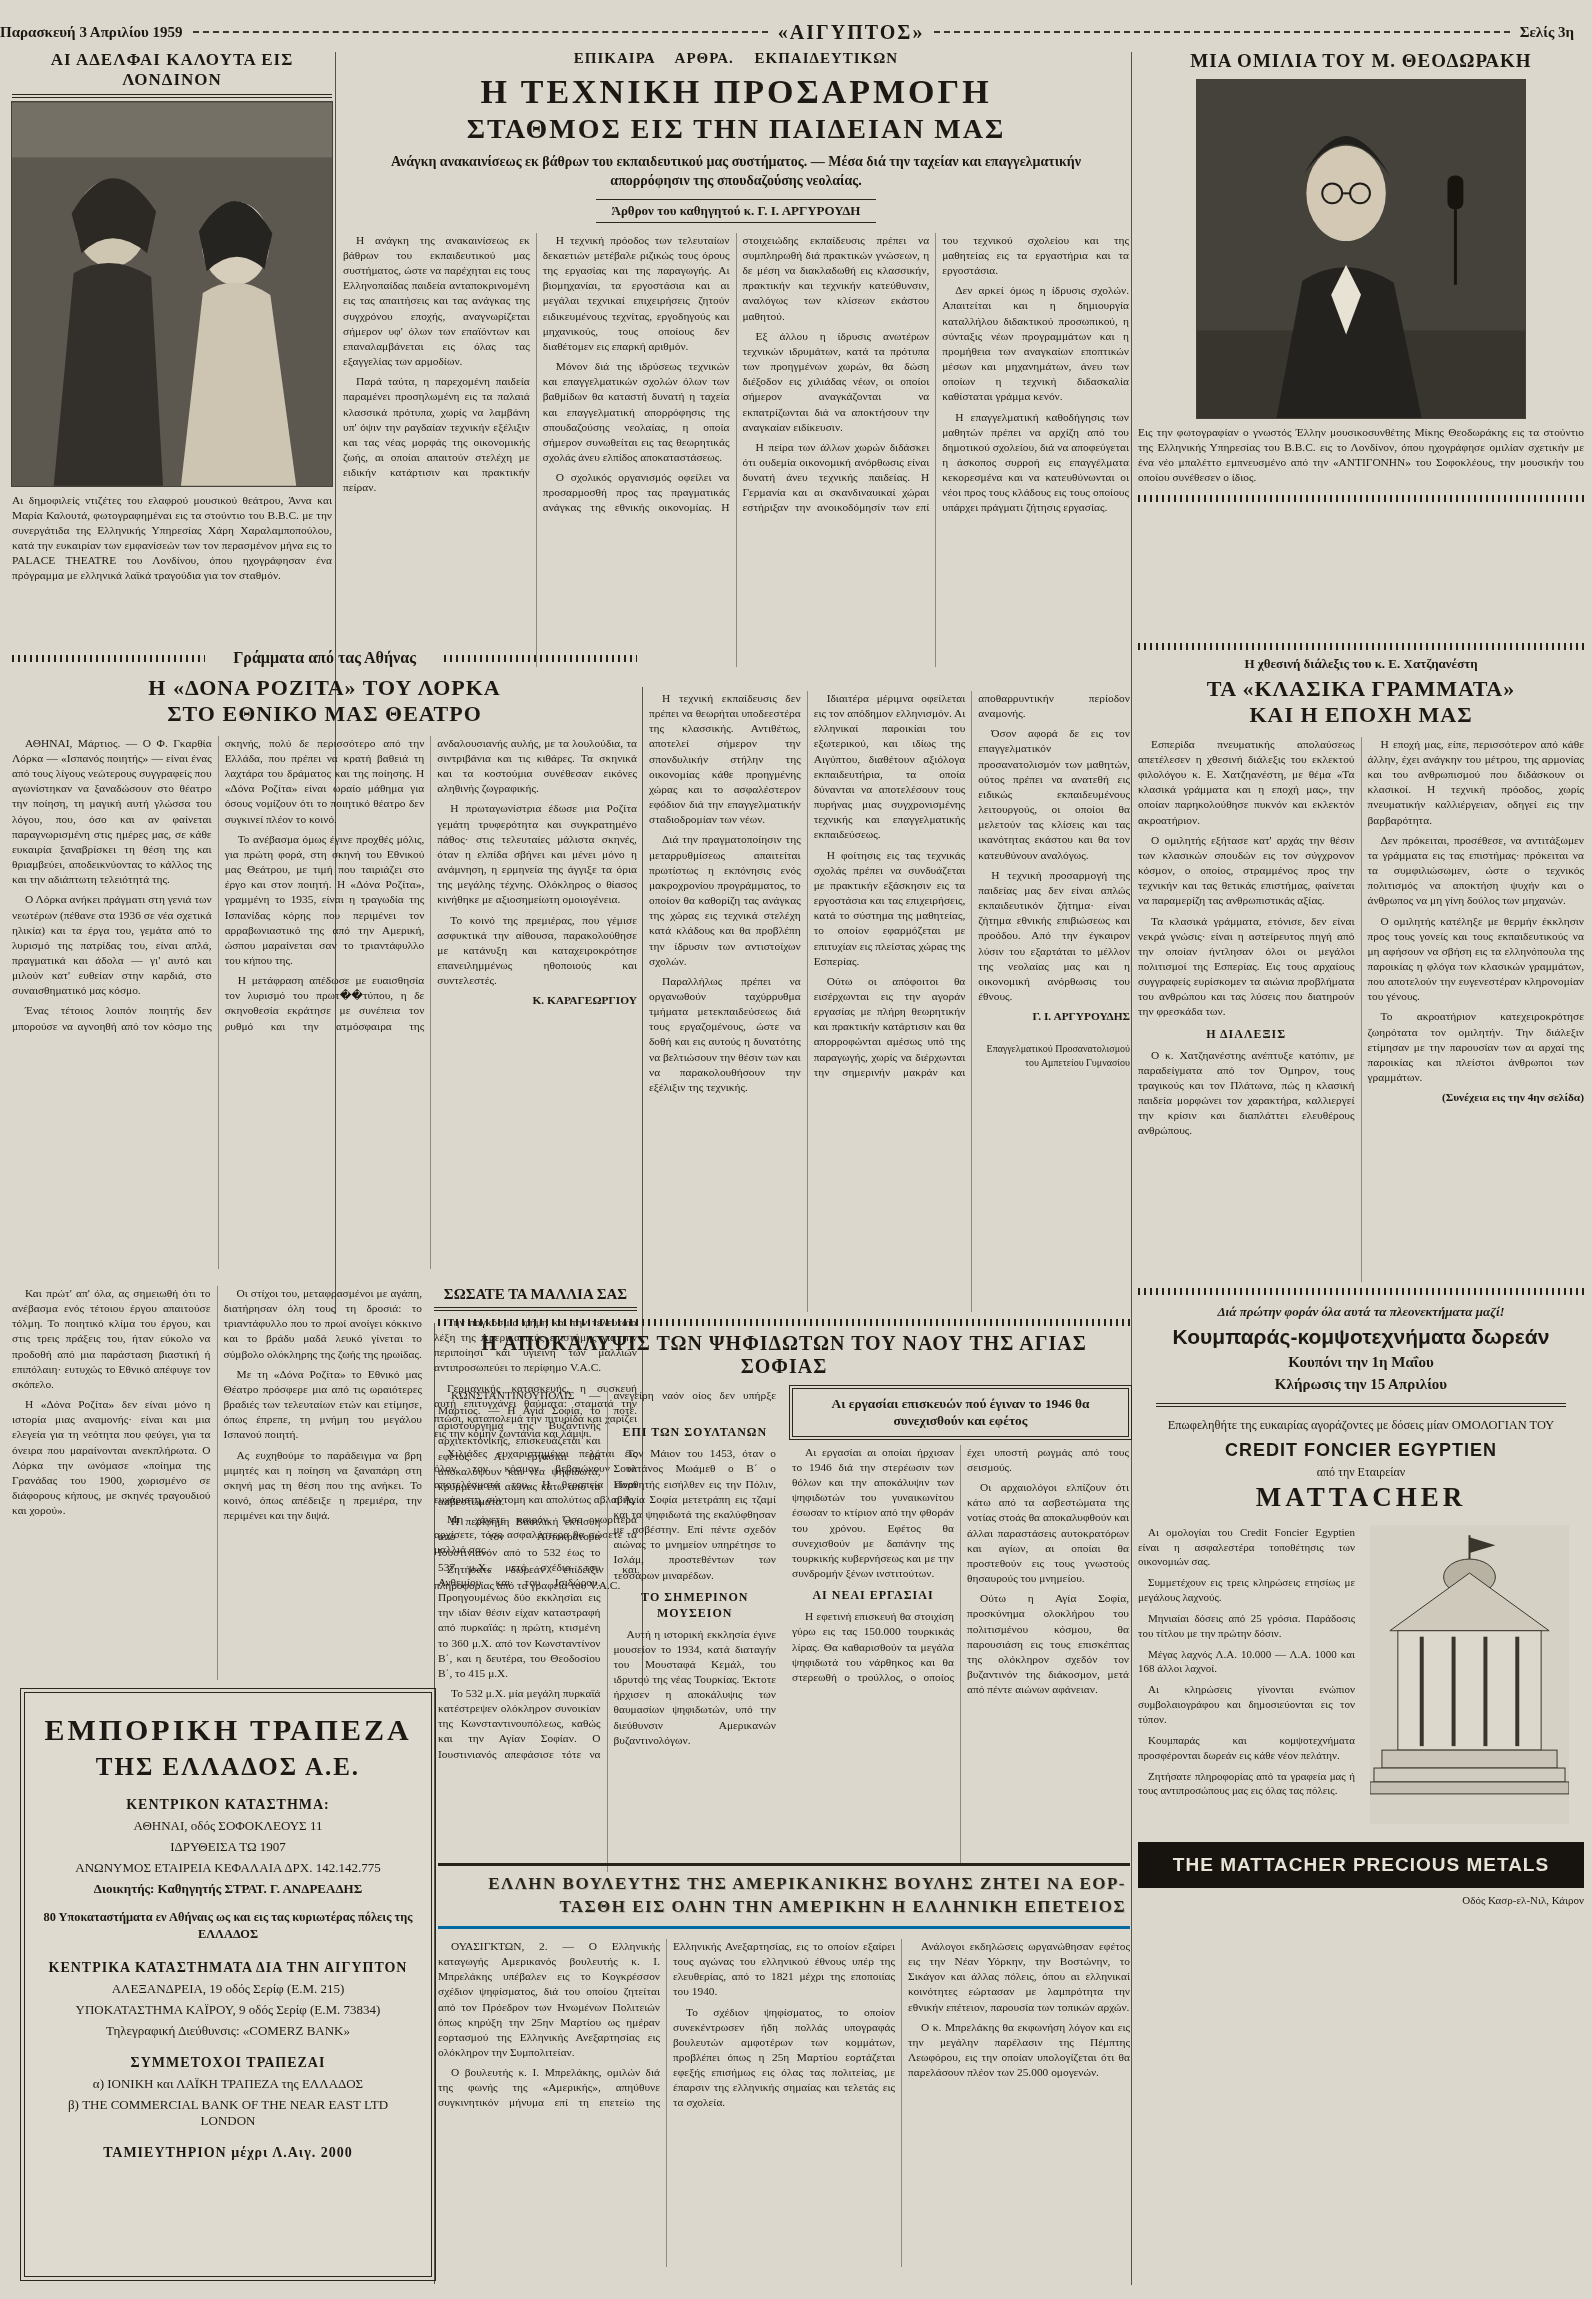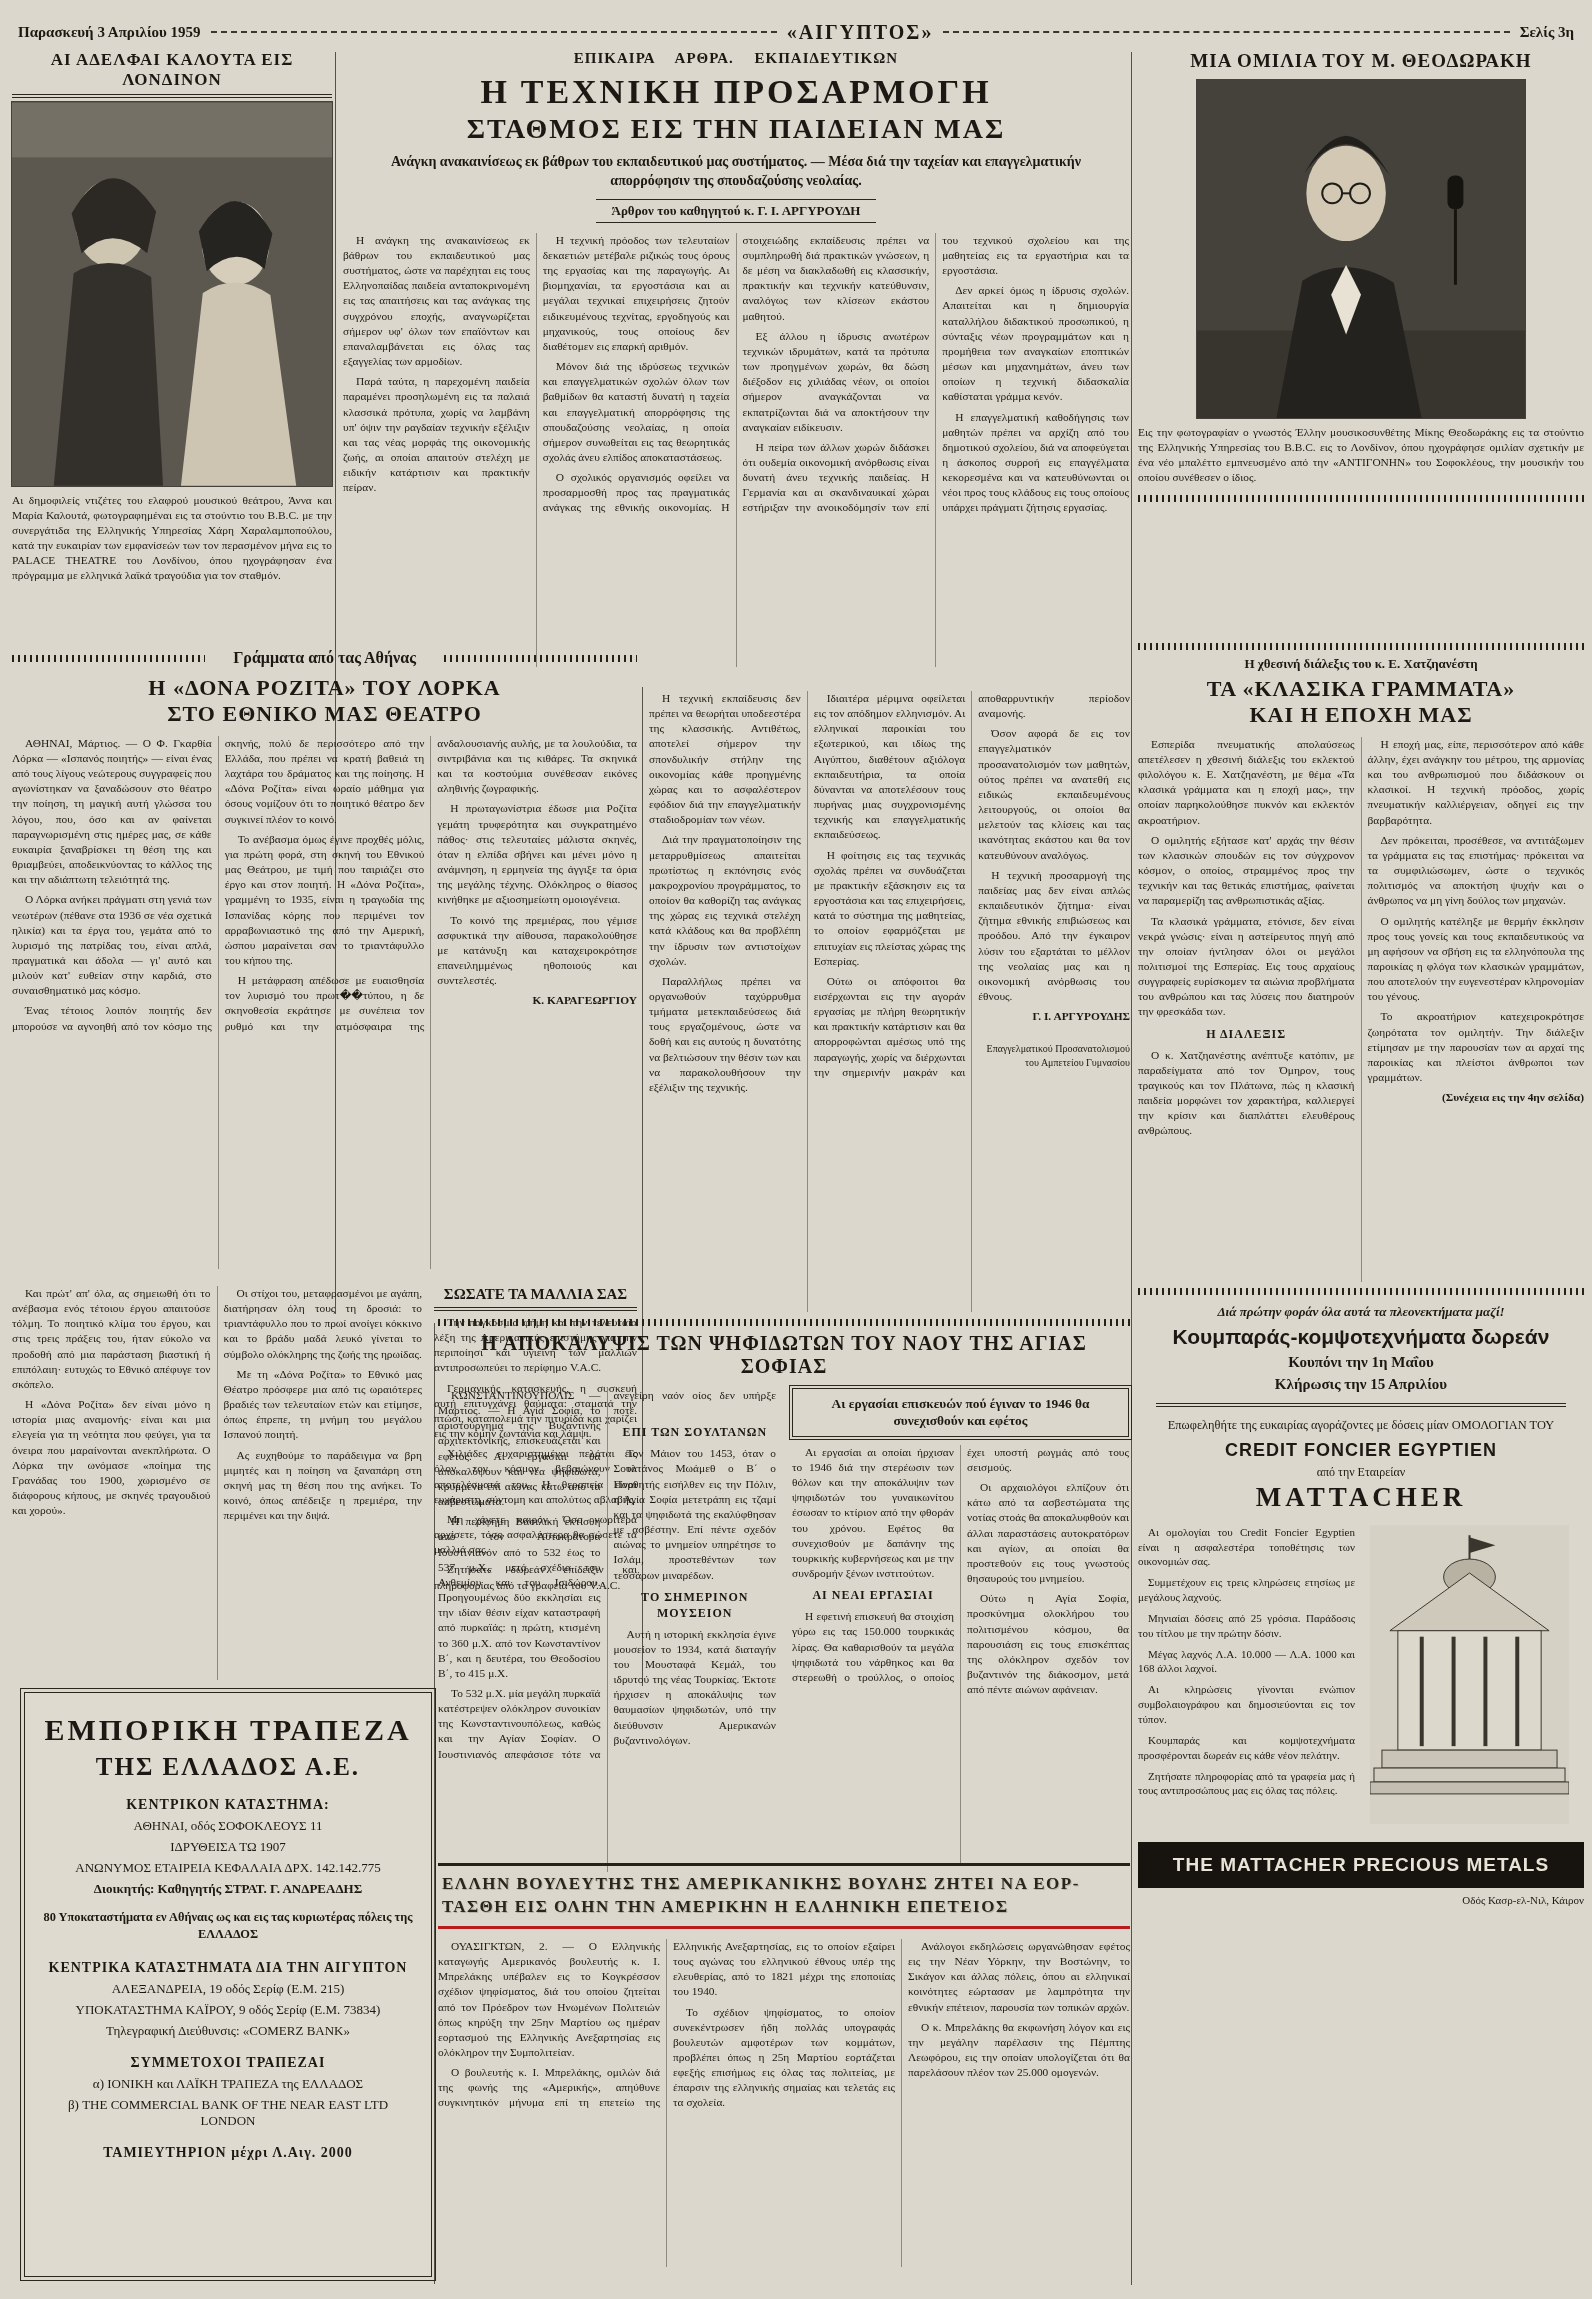--- a/index.html
+++ b/index.html
@@ -38,21 +38,21 @@
   .lett-head .tick{flex:1}
   .lett-title{font-size:16px;font-weight:bold;white-space:nowrap}
   .bank{border:1px solid #2b271f;outline:1px solid #2b271f;outline-offset:3px;padding:20px 14px;text-align:center;background:#dedacf}
   .bank .t1{font-size:30px;font-weight:bold;letter-spacing:3px}
   .bank .t2{font-size:25px;font-weight:bold;letter-spacing:2px;margin-top:6px}
   .bank .lbl{font-weight:bold;font-size:14px;margin-top:16px;letter-spacing:1px}
   .bank .ln{font-size:13px;margin-top:5px}
   .bank .sm{font-size:12.4px;margin-top:12px;line-height:1.4;font-weight:bold}
   .sophia-box{border:1px solid #2b271f;outline:1px solid #2b271f;outline-offset:2px;
               font-size:13.4px;font-weight:bold;text-align:center;padding:6px 26px;margin-bottom:8px;line-height:1.3}
-  .congress-banner{border-top:3px solid #262219;border-bottom:3px solid #b91c1c;padding:7px 4px;text-align:left}
+  .congress-banner{border-top:3px solid #262219;border-bottom:3px solid #0369a1;padding:7px 4px;text-align:right}
   .congress-banner div{font-size:17px;font-weight:bold;letter-spacing:1.5px;line-height:1.35;color:#2a261e;text-shadow:1px 1px 0 #b9b4a6}
   .ad-intro{font-size:13px;font-weight:bold;text-align:center;margin-top:9px;font-style:italic}
   .ad-title{font-size:21px;font-weight:bold;text-align:center;margin-top:5px;font-family:"Liberation Sans",sans-serif}
   .ad-line{font-size:15px;font-weight:bold;text-align:center;margin-top:5px}
   .ad-sep{border-top:1px solid #2b271f;border-bottom:1px solid #2b271f;height:4px;margin:10px 18px}
   .credit-lead{font-size:12.4px;text-align:center;margin:8px auto 0;width:88%;line-height:1.35}
   .credit-name{font-size:18px;font-weight:bold;text-align:center;letter-spacing:1px;margin-top:6px;font-family:"Liberation Sans",sans-serif}
   .credit-from{font-size:12px;text-align:center;margin-top:4px}
   .credit-brand{font-size:27px;font-weight:bold;text-align:center;letter-spacing:4px;margin-top:2px}
   .detail-row{display:flex;gap:10px;margin-top:12px;align-items:flex-start}
@@ -61,21 +61,21 @@
   .metal-banner{background:#17140f;color:#e8e3d6;text-align:center;font-weight:bold;font-size:19px;
                 letter-spacing:1px;padding:12px 6px;margin-top:14px;font-family:"Liberation Sans",sans-serif}
   .metal-side{font-size:11px;text-align:right;margin-top:6px}
   .photo-frame{background:#5c5850;box-shadow:0 0 0 1px #45413a}
 </style>
 </head>
 <body>
 
 <div class="page">
 
-  <div class="abs pagehead" style="left:18px;right:18px;top:20px;height:24px">
+  <div class="abs pagehead" style="left:0;right:18px;top:20px;height:24px">
     <span class="pd">Παρασκευή 3 Απριλίου 1959</span>
     <span class="leader"></span>
     <span class="masthead">«ΑΙΓΥΠΤΟΣ»</span>
     <span class="leader"></span>
     <span class="pd">Σελίς 3η</span>
   </div>
 
   <div class="vrule" style="left:335px;top:52px;height:1262px"></div>
   <div class="vrule" style="left:1131px;top:52px;height:2233px"></div>
   <div class="vrule" style="left:642px;top:687px;height:999px"></div>

